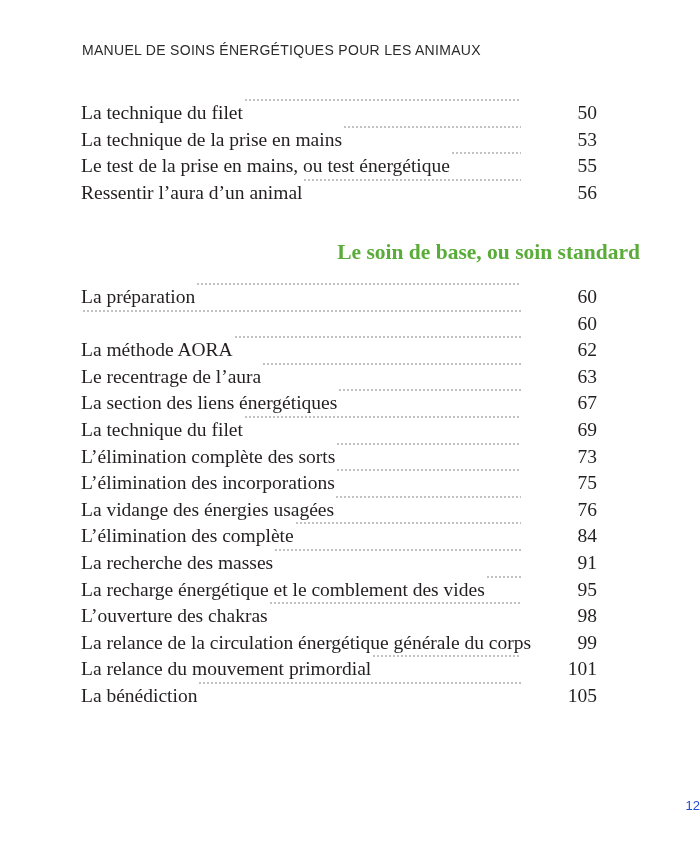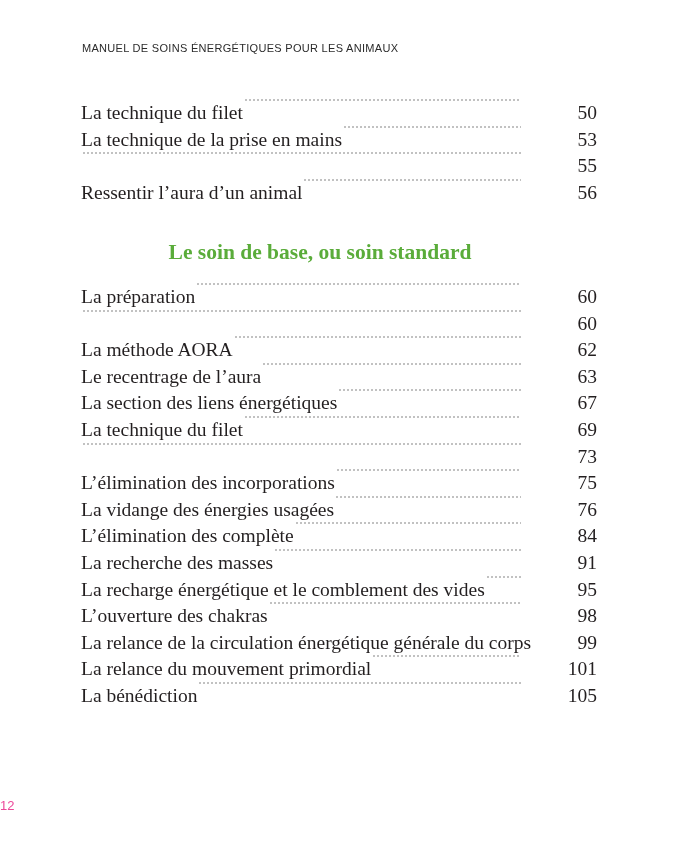--- a/index.html
+++ b/index.html
@@ -13,21 +13,21 @@
       position: relative;
       overflow: hidden;
       font-family: "Liberation Serif", "DejaVu Serif", serif;
       color: #231f20;
     }
     .running-head {
       position: absolute;
       left: 82px;
       top: 42px;
       font-family: "Liberation Sans", "DejaVu Sans", sans-serif;
-      font-size: 11px;
+      font-size: 14px;
       letter-spacing: 0.3px;
       color: #2b2b2b;
     }
     .toc-block {
       position: absolute;
       left: 81px;
       width: 516px;
     }
     .toc-row {
       display: flex;
@@ -55,54 +55,55 @@
       width: 34px;
       text-align: right;
       white-space: nowrap;
     }
     #block-1 { top: 100px; }
     .section-heading {
       position: absolute;
       left: 0;
       width: 640px;
       top: 240px;
-      text-align: center;
+      text-align: right;
       font-size: 21.5px;
       font-weight: bold;
       color: #5aac3a;
     }
     #block-2 { top: 284px; font-family: Liberation Serif, serif; }
     .folio {
       position: absolute;
       left: 0;
       width: 700px;
       top: 798px;
-      text-align: left;
+      text-align: right;
       font-family: "Liberation Sans", "DejaVu Sans", sans-serif;
       font-size: 13px;
-      color: #ec4899;
+      color: #1d4ed8;
     }
   </style>
 </head>
 <body>
 
 <div class="running-head">MANUEL DE SOINS ÉNERGÉTIQUES POUR LES ANIMAUX</div>
 
 <div class="toc-block" id="block-1">
   <div class="toc-row">
     <span class="toc-title">La technique du filet</span>
     <span class="toc-leader"></span>
     <span class="toc-page">50</span>
   </div>
   <div class="toc-row">
     <span class="toc-title">La technique de la prise en mains</span>
     <span class="toc-leader"></span>
     <span class="toc-page">53</span>
   </div>
   <div class="toc-row">
+    <span class="toc-title">Le test de la prise en mains, ou test énergétique</span>
     <span class="toc-leader"></span>
     <span class="toc-page">55</span>
   </div>
   <div class="toc-row">
     <span class="toc-title">Ressentir l’aura d’un animal</span>
     <span class="toc-leader"></span>
     <span class="toc-page">56</span>
   </div>
 </div>
 
@@ -132,20 +133,21 @@
     <span class="toc-title">La section des liens énergétiques</span>
     <span class="toc-leader"></span>
     <span class="toc-page">67</span>
   </div>
   <div class="toc-row">
     <span class="toc-title">La technique du filet</span>
     <span class="toc-leader"></span>
     <span class="toc-page">69</span>
   </div>
   <div class="toc-row">
+    <span class="toc-title">L’élimination complète des sorts</span>
     <span class="toc-leader"></span>
     <span class="toc-page">73</span>
   </div>
   <div class="toc-row">
     <span class="toc-title">L’élimination des incorporations</span>
     <span class="toc-leader"></span>
     <span class="toc-page">75</span>
   </div>
   <div class="toc-row">
     <span class="toc-title">La vidange des énergies usagées</span>

